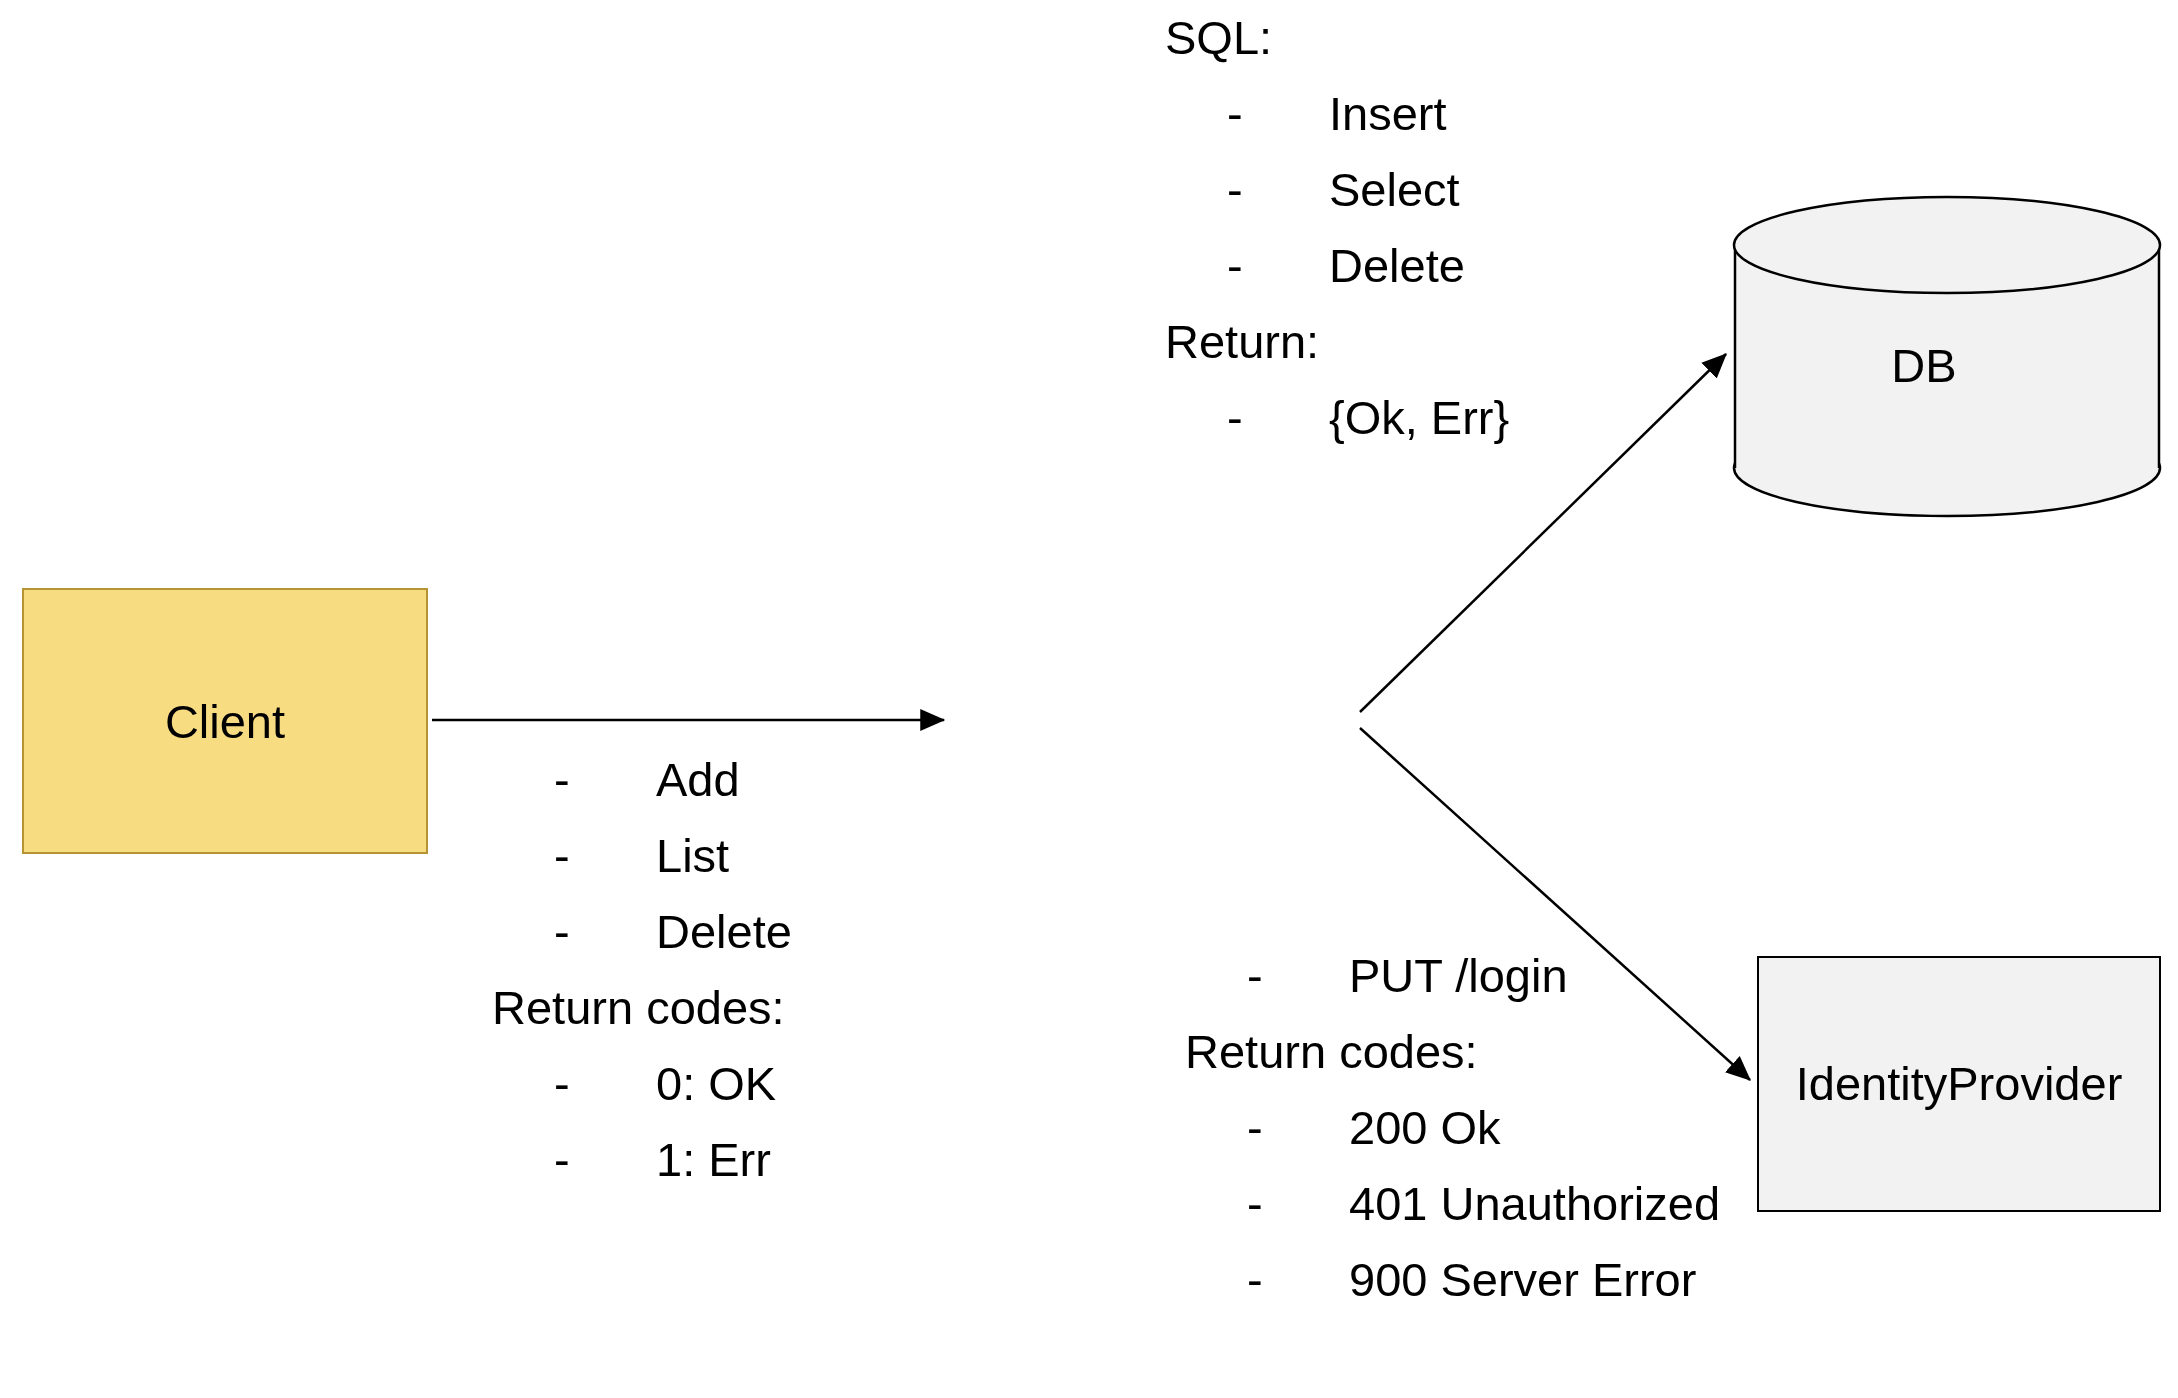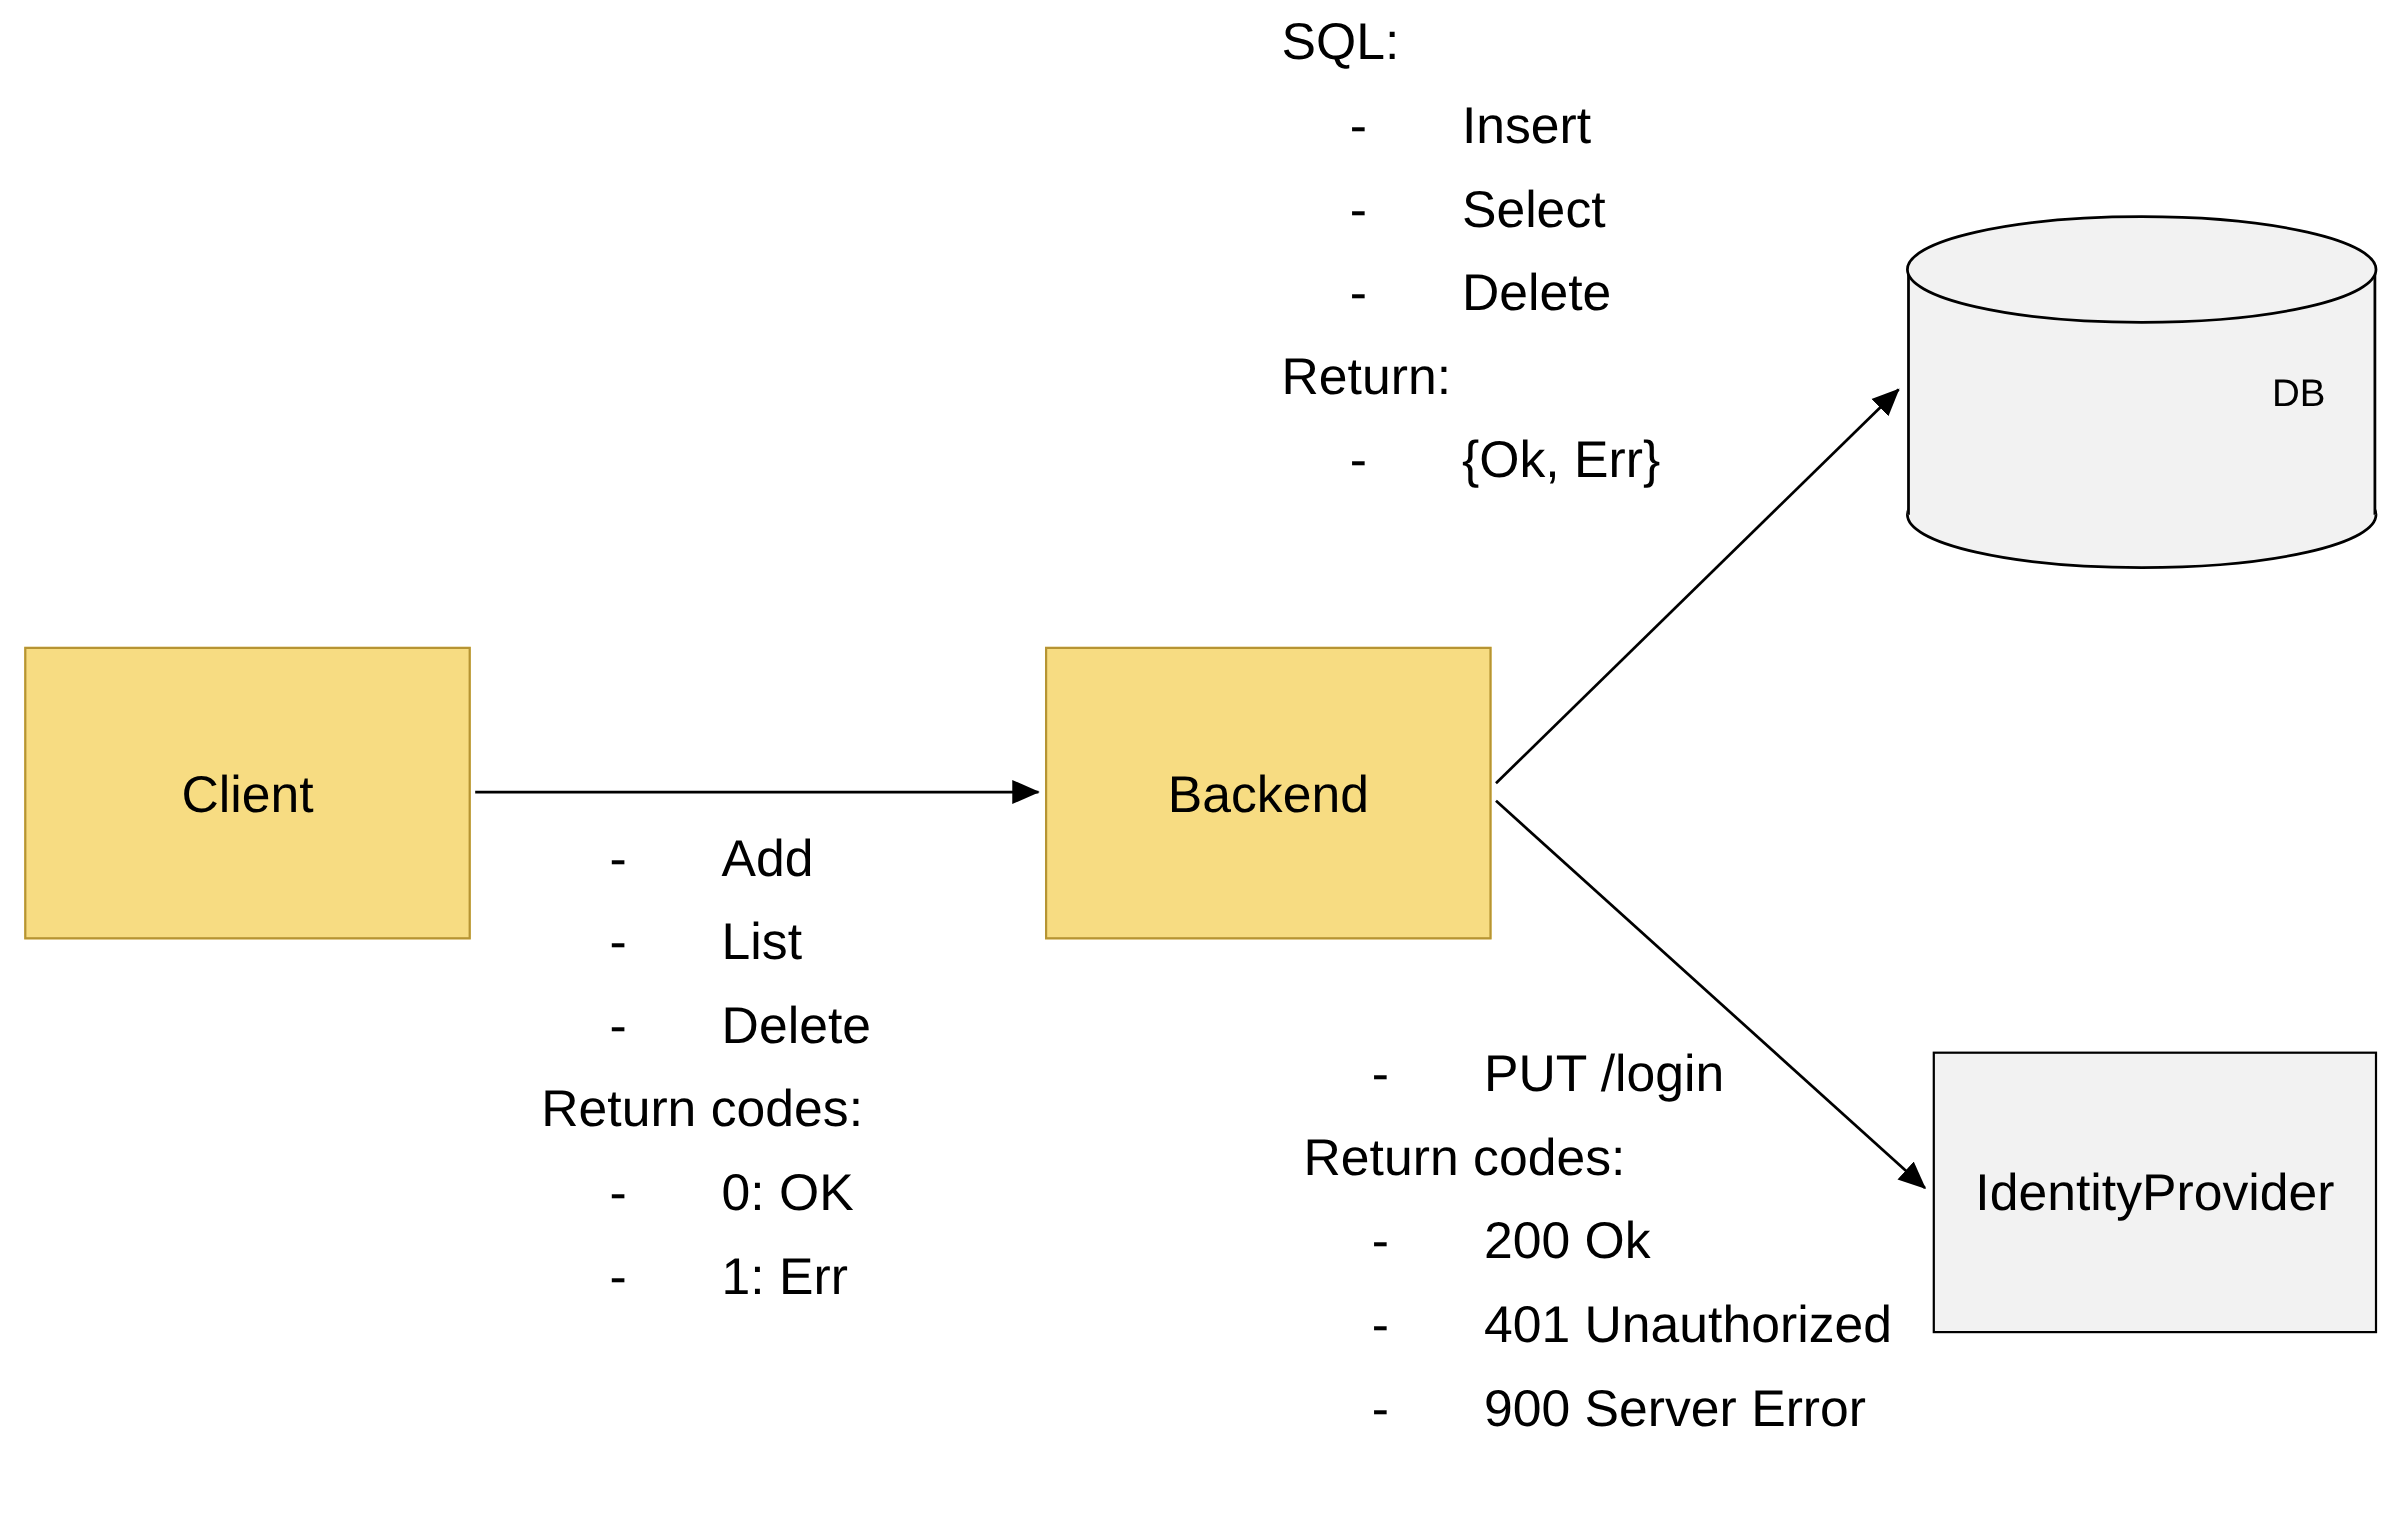--- a/index.html
+++ b/index.html
@@ -25,21 +25,21 @@
   .cyl-stroke{stroke:var(--node-border-gray);stroke-width:2.5}
   .node{
     position:absolute;display:flex;align-items:center;justify-content:center;
     font-size:47px;text-align:left;
   }
   .node.yellow{background:var(--node-fill-yellow);border:2px solid var(--node-border-yellow)}
   .node.gray{background:var(--node-fill-gray);border:2px solid var(--node-border-gray)}
   #client-node{left:22px;top:588px;width:406px;height:266px}
   #backend-node{left:950px;top:588px;width:406px;height:266px}
   #idp-node{left:1757px;top:956px;width:404px;height:256px;flex-direction:row;line-height:58px}
-  #db-label{position:absolute;left:1734px;top:338px;width:380px;text-align:right;font-size:35px}
+  #db-label{position:absolute;left:1734px;top:338px;width:380px;text-align:center;font-size:47px}
   .annotation{position:absolute;font-size:47px;line-height:76px;white-space:nowrap}
   #sql-annotation{left:1165px;top:0px}
   #rpc-annotation{left:492px;top:742px}
   #http-annotation{left:1185px;top:938px}
   .line{display:flex;height:76px;}
   .line .bullet{display:inline-block;margin-left:62px;width:102px}
 </style>
 </head>
 <body>
 
@@ -62,23 +62,20 @@
 
     <line class="edge" x1="432" y1="720" x2="944" y2="720" marker-end="url(#arrowhead)"></line>
     <line class="edge" x1="1360" y1="712" x2="1726" y2="354" marker-end="url(#arrowhead)"></line>
     <line class="edge" x1="1360" y1="728" x2="1750" y2="1080" marker-end="url(#arrowhead)"></line>
   </svg>
 
   <div class="node yellow" id="client-node">
     <span>Client</span>
   </div>
 
-  <div class="node yellow" id="backend-node">
-    <span>Backend</span>
-  </div>
 
   <div class="node gray" id="idp-node">
     <div>Identity</div>
     <div>Provider</div>
   </div>
 
   <div id="db-label">DB</div>
 
   <div class="annotation" id="sql-annotation">
     <div class="line">

